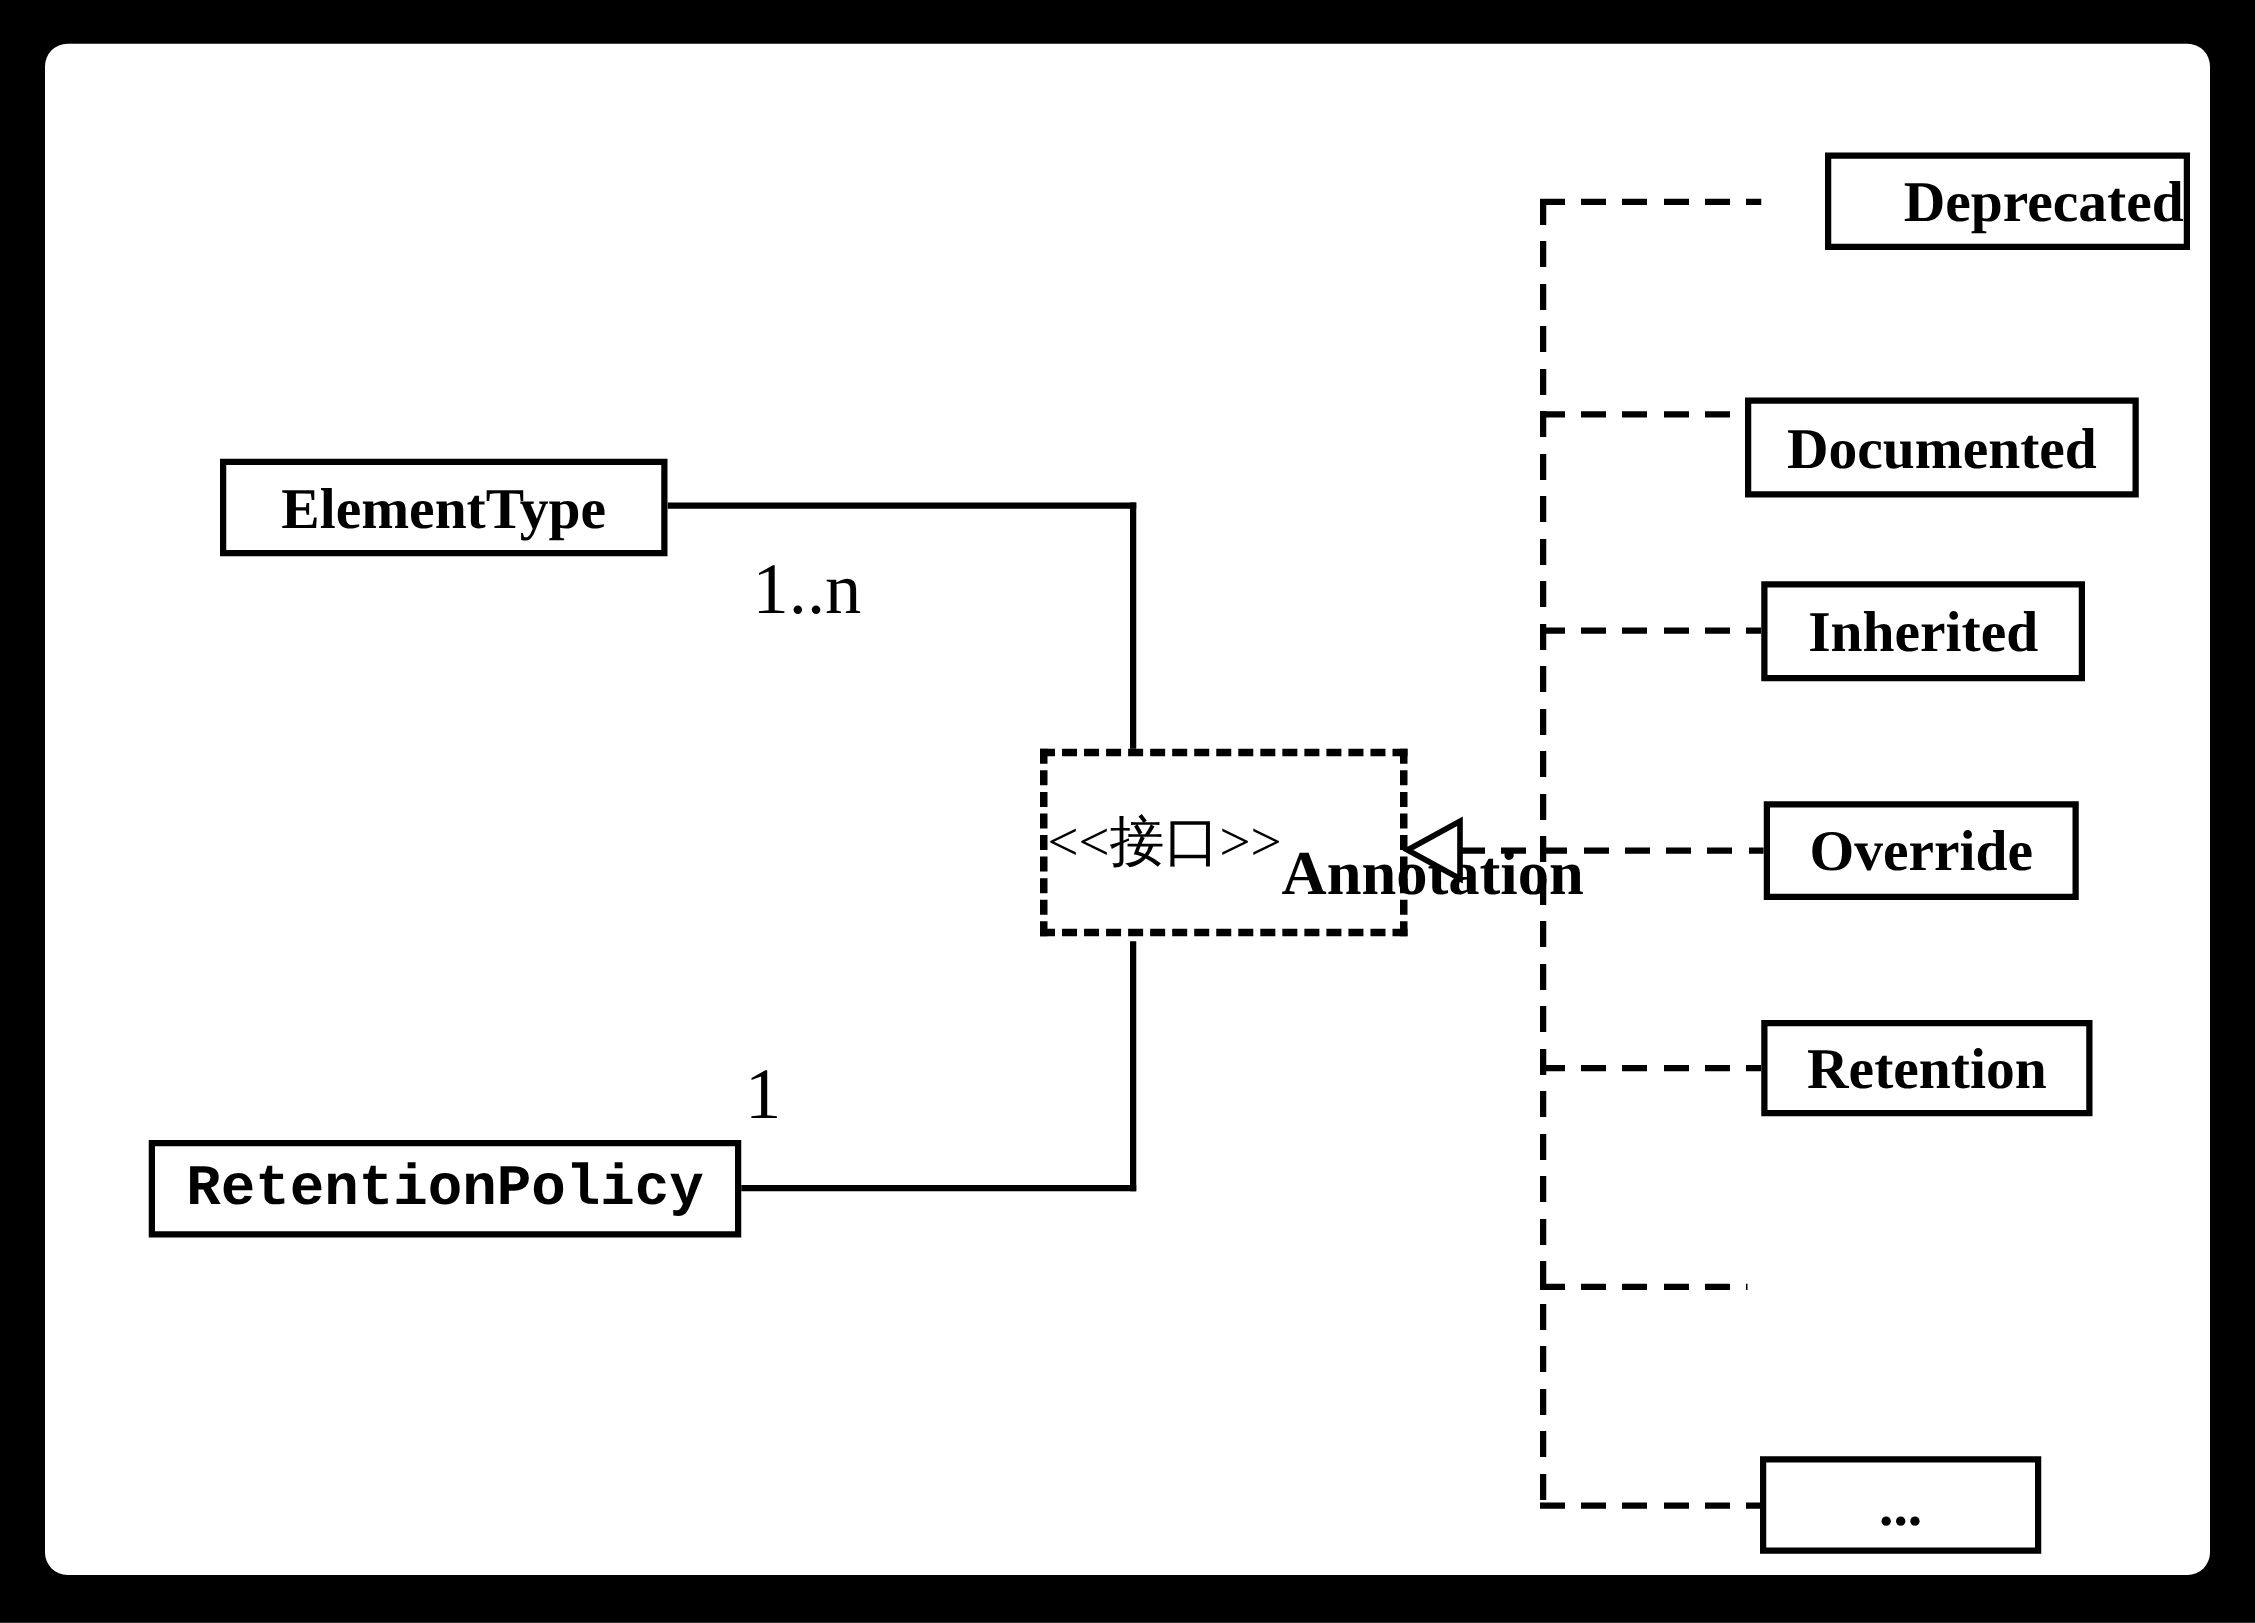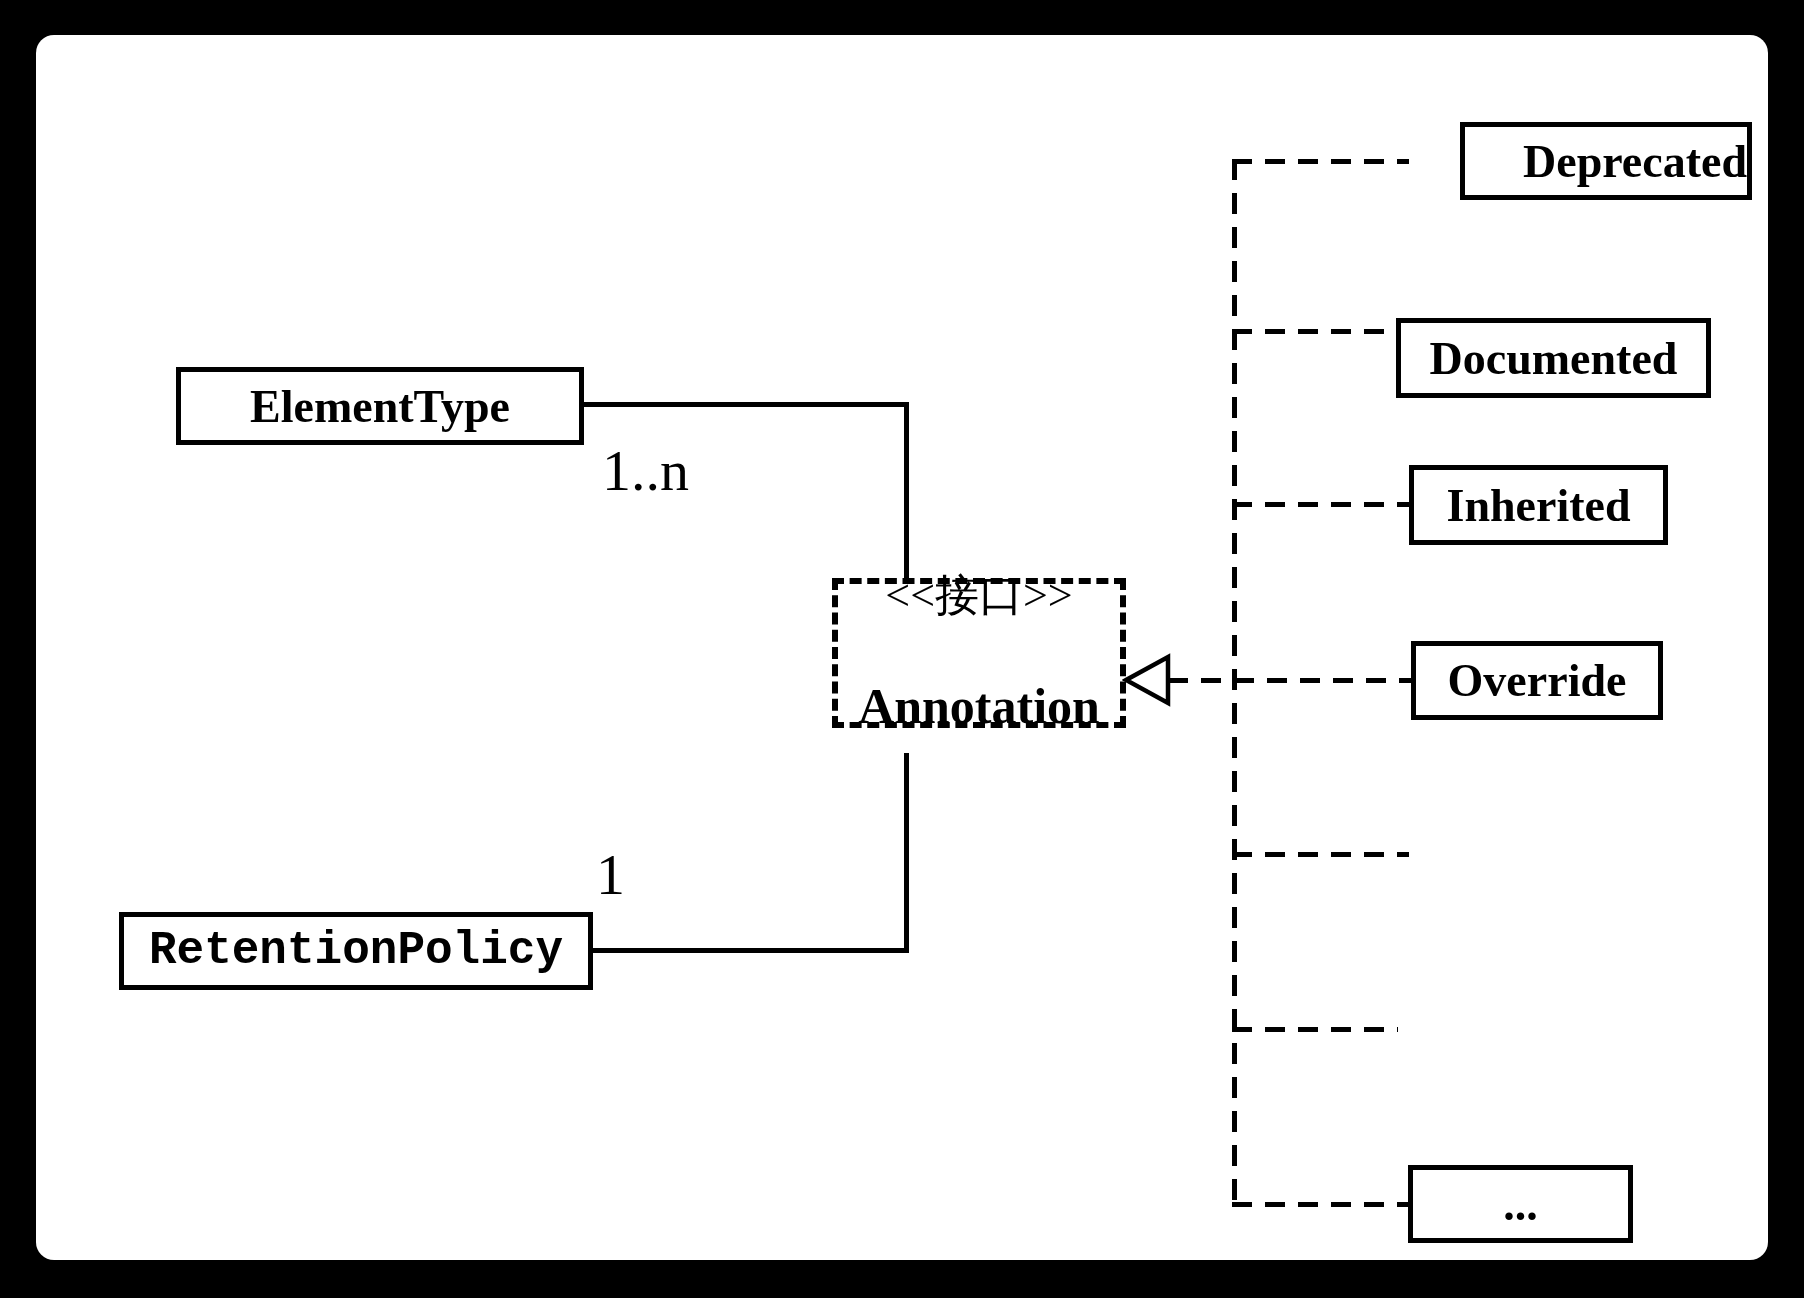--- a/index.html
+++ b/index.html
@@ -4,34 +4,34 @@
 <style>
   html,body{margin:0;padding:0;background:#000;}
   #stage{position:relative;width:1804px;height:1298px;background:#000;
          font-family:"Liberation Serif","DejaVu Serif",serif;color:#000;overflow:hidden;}
   #canvas{position:absolute;left:36px;top:35px;width:1732px;height:1225px;
           background:#fff;border-radius:18px;}
   
   .cbox{position:absolute;box-sizing:border-box;border:5px solid #000;background:#fff;
         display:flex;align-items:center;justify-content:center;
         font-weight:bold;font-size:46px;white-space:nowrap;}
-  #box-elementtype{left:140px;top:332px;width:408px;height:78px;}
+  #box-elementtype{left:140px;top:332px;width:358px;height:78px;}
   #box-retentionpolicy{left:83px;top:877px;width:474px;height:78px;font-family:Liberation Mono, monospace;}
   
   .r0{left:1424px;top:87px;width:292px;height:78px;justify-content:flex-end;}
   .r1{left:1360px;top:255px;width:315px;height:80px;margin-top:28px;}
   .r2{left:1373px;top:430px;width:259px;height:80px;}
   .r3{left:1375px;top:606px;width:252px;height:79px;justify-content:center;}
   .r4{left:1373px;top:781px;width:265px;height:77px;}
   .r5{left:1362px;top:954px;width:211px;height:81px;}
   .r6{left:1372px;top:1130px;width:225px;height:78px;}
   
-  #box-annotation{position:absolute;box-sizing:border-box;left:796px;top:543px;
+  #box-annotation{position:absolute;box-sizing:border-box;left:796px;top:564px;
         width:294px;height:150px;border:6px dashed #000;background:#fff;
-        display:flex;flex-direction:column;align-items:center;justify-content:center;}
+        display:flex;align-items:center;justify-content:flex-start;}
   #stereotype{font-size:44px;font-weight:normal;line-height:58px;white-space:nowrap;}
   #iface-name{font-size:50px;font-weight:bold;line-height:66px;white-space:nowrap;margin-top:48px;}
   
   .sline{position:absolute;background:#000;}
   #el-h{left:498px;top:367px;width:375px;height:5px;}
   #el-v{left:868px;top:367px;width:5px;height:201px;}
   #rp-h{left:500px;top:913px;width:373px;height:5px;}
   #rp-v{left:868px;top:718px;width:5px;height:200px;}
   
   .dash-h{position:absolute;height:5px;
@@ -97,18 +97,21 @@
     </div>
     <div class="cbox r1">
       <span>Documented</span>
     </div>
     <div class="cbox r2">
       <span>Inherited</span>
     </div>
     <div class="cbox r3">
       <span>Override</span>
     </div>
+    <div class="cbox r4">
+      <span>Retention</span>
+    </div>
     <div class="cbox r6">
       <span>...</span>
     </div>
 
   </div>
 </div>
 
 </body></html>

